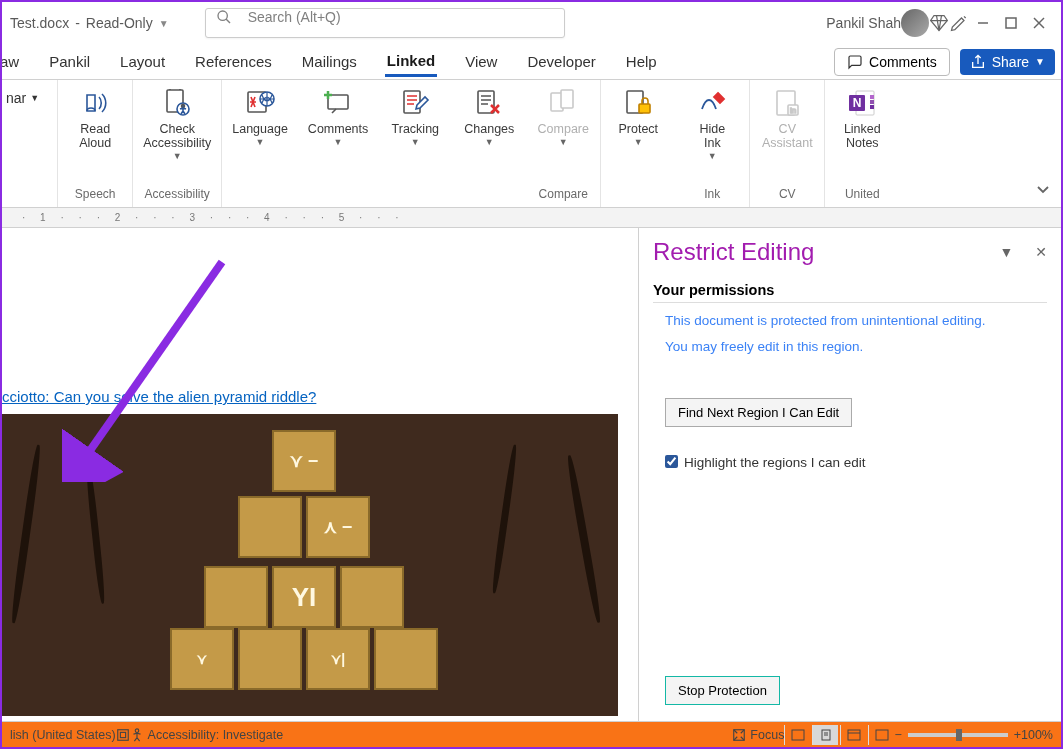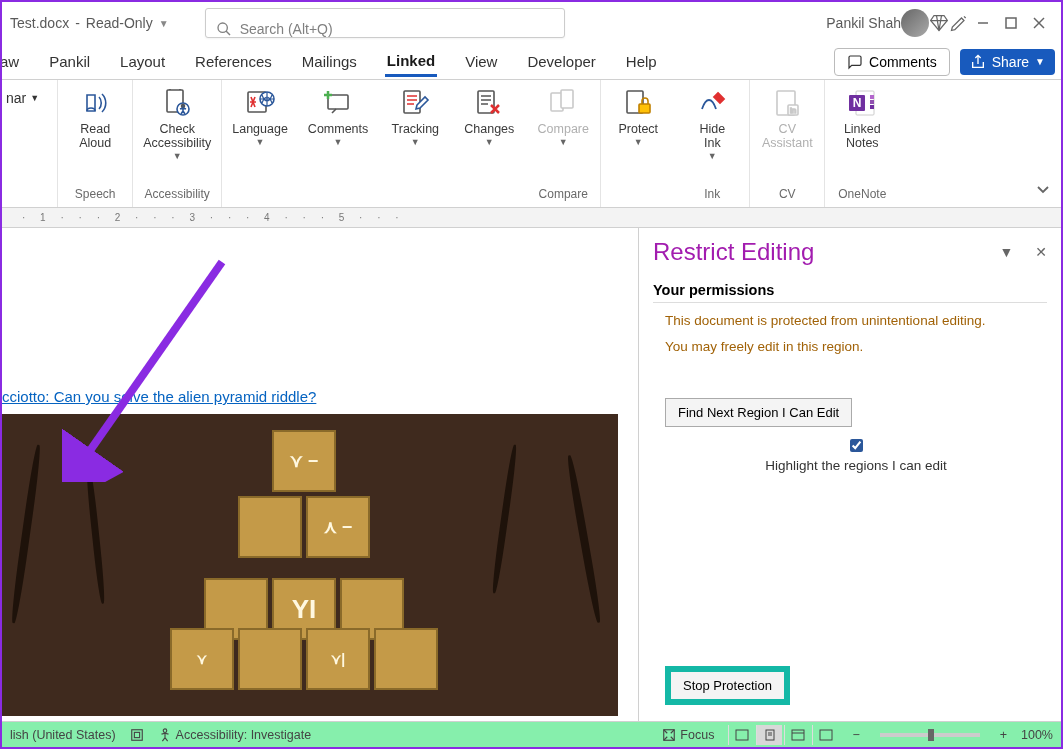--- a/index.html
+++ b/index.html
@@ -2,21 +2,21 @@
 <html><head>
 <meta charset="utf-8">
 <style>
 * { box-sizing: border-box; margin: 0; padding: 0; font-family: "Segoe UI", Arial, sans-serif; }
 body { width: 1063px; height: 749px; background: #fff; overflow: hidden; position: relative; border: 2px solid #8a2be2; }
 
 
 .titlebar { height: 42px; display: flex; align-items: center; padding: 0 8px; background: #fff; }
 .title-left { display: flex; align-items: center; gap: 6px; color: #5a5a5a; font-size: 14px; }
 .title-left .chev { font-size: 10px; color: #888; }
-.searchbox { margin-left: 36px; display: flex; align-items: flex-end; gap: 8px; width: 360px; height: 30px; border: 1px solid #ccc; border-radius: 3px; padding: 0 10px; color: #808080; background:#fff; box-shadow: 0 1px 2px rgba(0,0,0,0.05); }
+.searchbox { margin-left: 36px; display: flex; align-items: flex-start; gap: 16px; width: 360px; height: 30px; border: 1px solid #ccc; border-radius: 3px; padding: 0 10px; color: #808080; background:#fff; box-shadow: 0 1px 2px rgba(0,0,0,0.05); }
 .searchbox svg { flex-shrink: 0; }
 .searchbox span { font-size: 14px; }
 .title-right { margin-left: auto; display: flex; align-items: center; color: #5a5a5a; }
 .avatar { width: 28px; height: 28px; border-radius: 50%; background: linear-gradient(135deg,#666,#aaa); }
 .win-btn { width: 28px; height: 28px; display: flex; align-items: center; justify-content: center; color: #666; }
 
 
 .tabs { height: 36px; display: flex; align-items: center; gap: 26px; padding: 0 6px 0 0; border-bottom: 1px solid #d0d0d0; }
 .tab { font-size: 15px; color: #333; padding: 6px 2px; cursor: pointer; }
 .tab.cut { margin-left: -4px; }
@@ -50,29 +50,29 @@
 .doc-link { position: absolute; left: 0; top: 160px; color: #0563c1; text-decoration: underline; font-size: 15px; }
 .doc-image { position: absolute; left: 0; top: 186px; width: 616px; height: 302px; background: #3f2a1e; }
 .pyramid-row { position: absolute; display: flex; gap: 4px; }
 .block { background: #c49a48; border: 2px solid #8a6a2a; display:flex; align-items:center; justify-content:center; color:#fff8e0; font-weight:bold; }
 .crack { position: absolute; background: #1e120a; border-radius: 40%; }
 .side-panel { width: 423px; border-left: 1px solid #d0d0d0; padding: 10px 14px 10px 14px; display: flex; flex-direction: column; background:#fff; }
 .panel-header { display: flex; align-items: center; }
 .panel-title { color: #a21caf; font-size: 24px; font-weight: 400; }
 .panel-ctrl { margin-left: auto; display: flex; gap: 22px; color: #666; font-size: 14px; }
 .panel-sub { font-weight: 600; font-size: 14.5px; margin-top: 16px; border-bottom: 1px solid #ddd; padding-bottom: 4px; }
-.panel-text { font-size: 13.5px; color: #a16207; margin-top: 8px; line-height: 1.5; padding-left: 12px; }
+.panel-text { font-size: 13.5px; color: #3b82f6; margin-top: 8px; line-height: 1.5; padding-left: 12px; }
 .panel-btn { margin-top: 14px; margin-left: 12px; border: 1px solid #aaa; background: #f4f4f4; font-size: 13px; padding: 6px 12px; width: fit-content; }
-.panel-check { margin-top: 12px; margin-left: 12px; display: flex; align-items: center; gap: 6px; font-size: 13.5px; color: #333; flex-direction: column; }
+.panel-check { margin-top: 28px; margin-left: 12px; display: flex; align-items: flex-start; gap: 6px; font-size: 13.5px; color: #333; }
 .panel-check input { accent-color: #2b579a; }
-.stop-btn { margin-top: auto; margin-bottom: 6px; border: 6px solid #14b8a6; background: #f4f4f4; font-size: 13px; padding: 6px 12px; width: fit-content; margin-left: 12px; }
+.stop-btn { margin-top: auto; margin-bottom: 6px; border: 1px solid #14b8a6; background: #f4f4f4; font-size: 13px; padding: 6px 12px; width: fit-content; margin-left: 12px; }
 .arrow-annot { position: absolute; pointer-events: none; }
 
 
-.statusbar { height: 26px; background: #86efac; border-top: 1px solid #d0d0d0; display: flex; align-items: center; font-size: 12.5px; color: #444; padding: 0 8px; gap: 14px; }
+.statusbar { height: 26px; background: #f97316; border-top: 1px solid #d0d0d0; display: flex; align-items: center; font-size: 12.5px; color: #444; padding: 0 8px; gap: 0; }
 .statusbar .spacer { flex: 1; }
 .status-item { display: flex; align-items: center; gap: 4px; }
 .view-btns { display: flex; gap: 2px; }
 .view-btn { width: 26px; height: 20px; display:flex; align-items:center; justify-content:center; border-left:1px solid #ddd; }
 .view-btn.active { background: #d8d8d8; }
 .zoom-slider { width: 100px; height: 4px; background: #ccc; position: relative; margin: 0 6px; }
 .zoom-thumb { position: absolute; top: -4px; left: 48px; width: 6px; height: 12px; background: #666; }
 </style>
 </head>
 <body>
@@ -330,21 +330,21 @@
               <rect x="24" y="13" width="4" height="4" fill="#9050b0"></rect>
               <rect x="24" y="18" width="4" height="4" fill="#7030a0"></rect>
               <rect x="3" y="8" width="16" height="16" rx="1" fill="#7030a0"></rect>
               <text x="11" y="20" font-size="12" text-anchor="middle" fill="#fff" font-weight="bold">N</text>
             </svg>
           </div>
         <span style="white-space:pre-line;">Linked
 Notes</span>
       </div>
     </div>
-    <div class="group-label">OneNote</div>
+    <div class="group-label">United</div>
   </div>
   <div class="ribbon-collapse">
     <svg width="16" height="16" viewBox="0 0 16 16" fill="none" stroke="#666" stroke-width="1.8">
         <path d="M3 6l5 5 5-5"></path>
       </svg>
   </div>
 </div>
 
 <div class="ruler">· 1 · · · 2 · · · 3 · · · 4 · · · 5 · · ·</div>
 
@@ -358,21 +358,21 @@
       <div class="crack" style="right:30px; top:40px; width:8px; height:170px; transform:rotate(-10deg);"></div>
       <div class="crack" style="right:110px; top:30px; width:7px; height:150px; transform:rotate(8deg);"></div>
 
       <div class="pyramid-row" style="left:270px; top:16px;">
           <div class="block" style="width:64px;height:62px;font-size:18px;">⋎ −</div>
         </div>
       <div class="pyramid-row" style="left:236px; top:82px;">
           <div class="block" style="width:64px;height:62px;"></div>
           <div class="block" style="width:64px;height:62px;font-size:18px;">⋏ −</div>
         </div>
-      <div class="pyramid-row" style="left:202px; top:164px;">
+      <div class="pyramid-row" style="left:202px; top:152px;">
           <div class="block" style="width:64px;height:62px;"></div>
           <div class="block" style="width:64px;height:62px;font-size:26px;">YI</div>
           <div class="block" style="width:64px;height:62px;"></div>
         </div>
       <div class="pyramid-row" style="left:168px; top:214px;">
           <div class="block" style="width:64px;height:62px;font-size:14px;">⋎</div>
           <div class="block" style="width:64px;height:62px;"></div>
           <div class="block" style="width:64px;height:62px;font-size:14px;">⋎|</div>
           <div class="block" style="width:64px;height:62px;"></div>
         </div>

